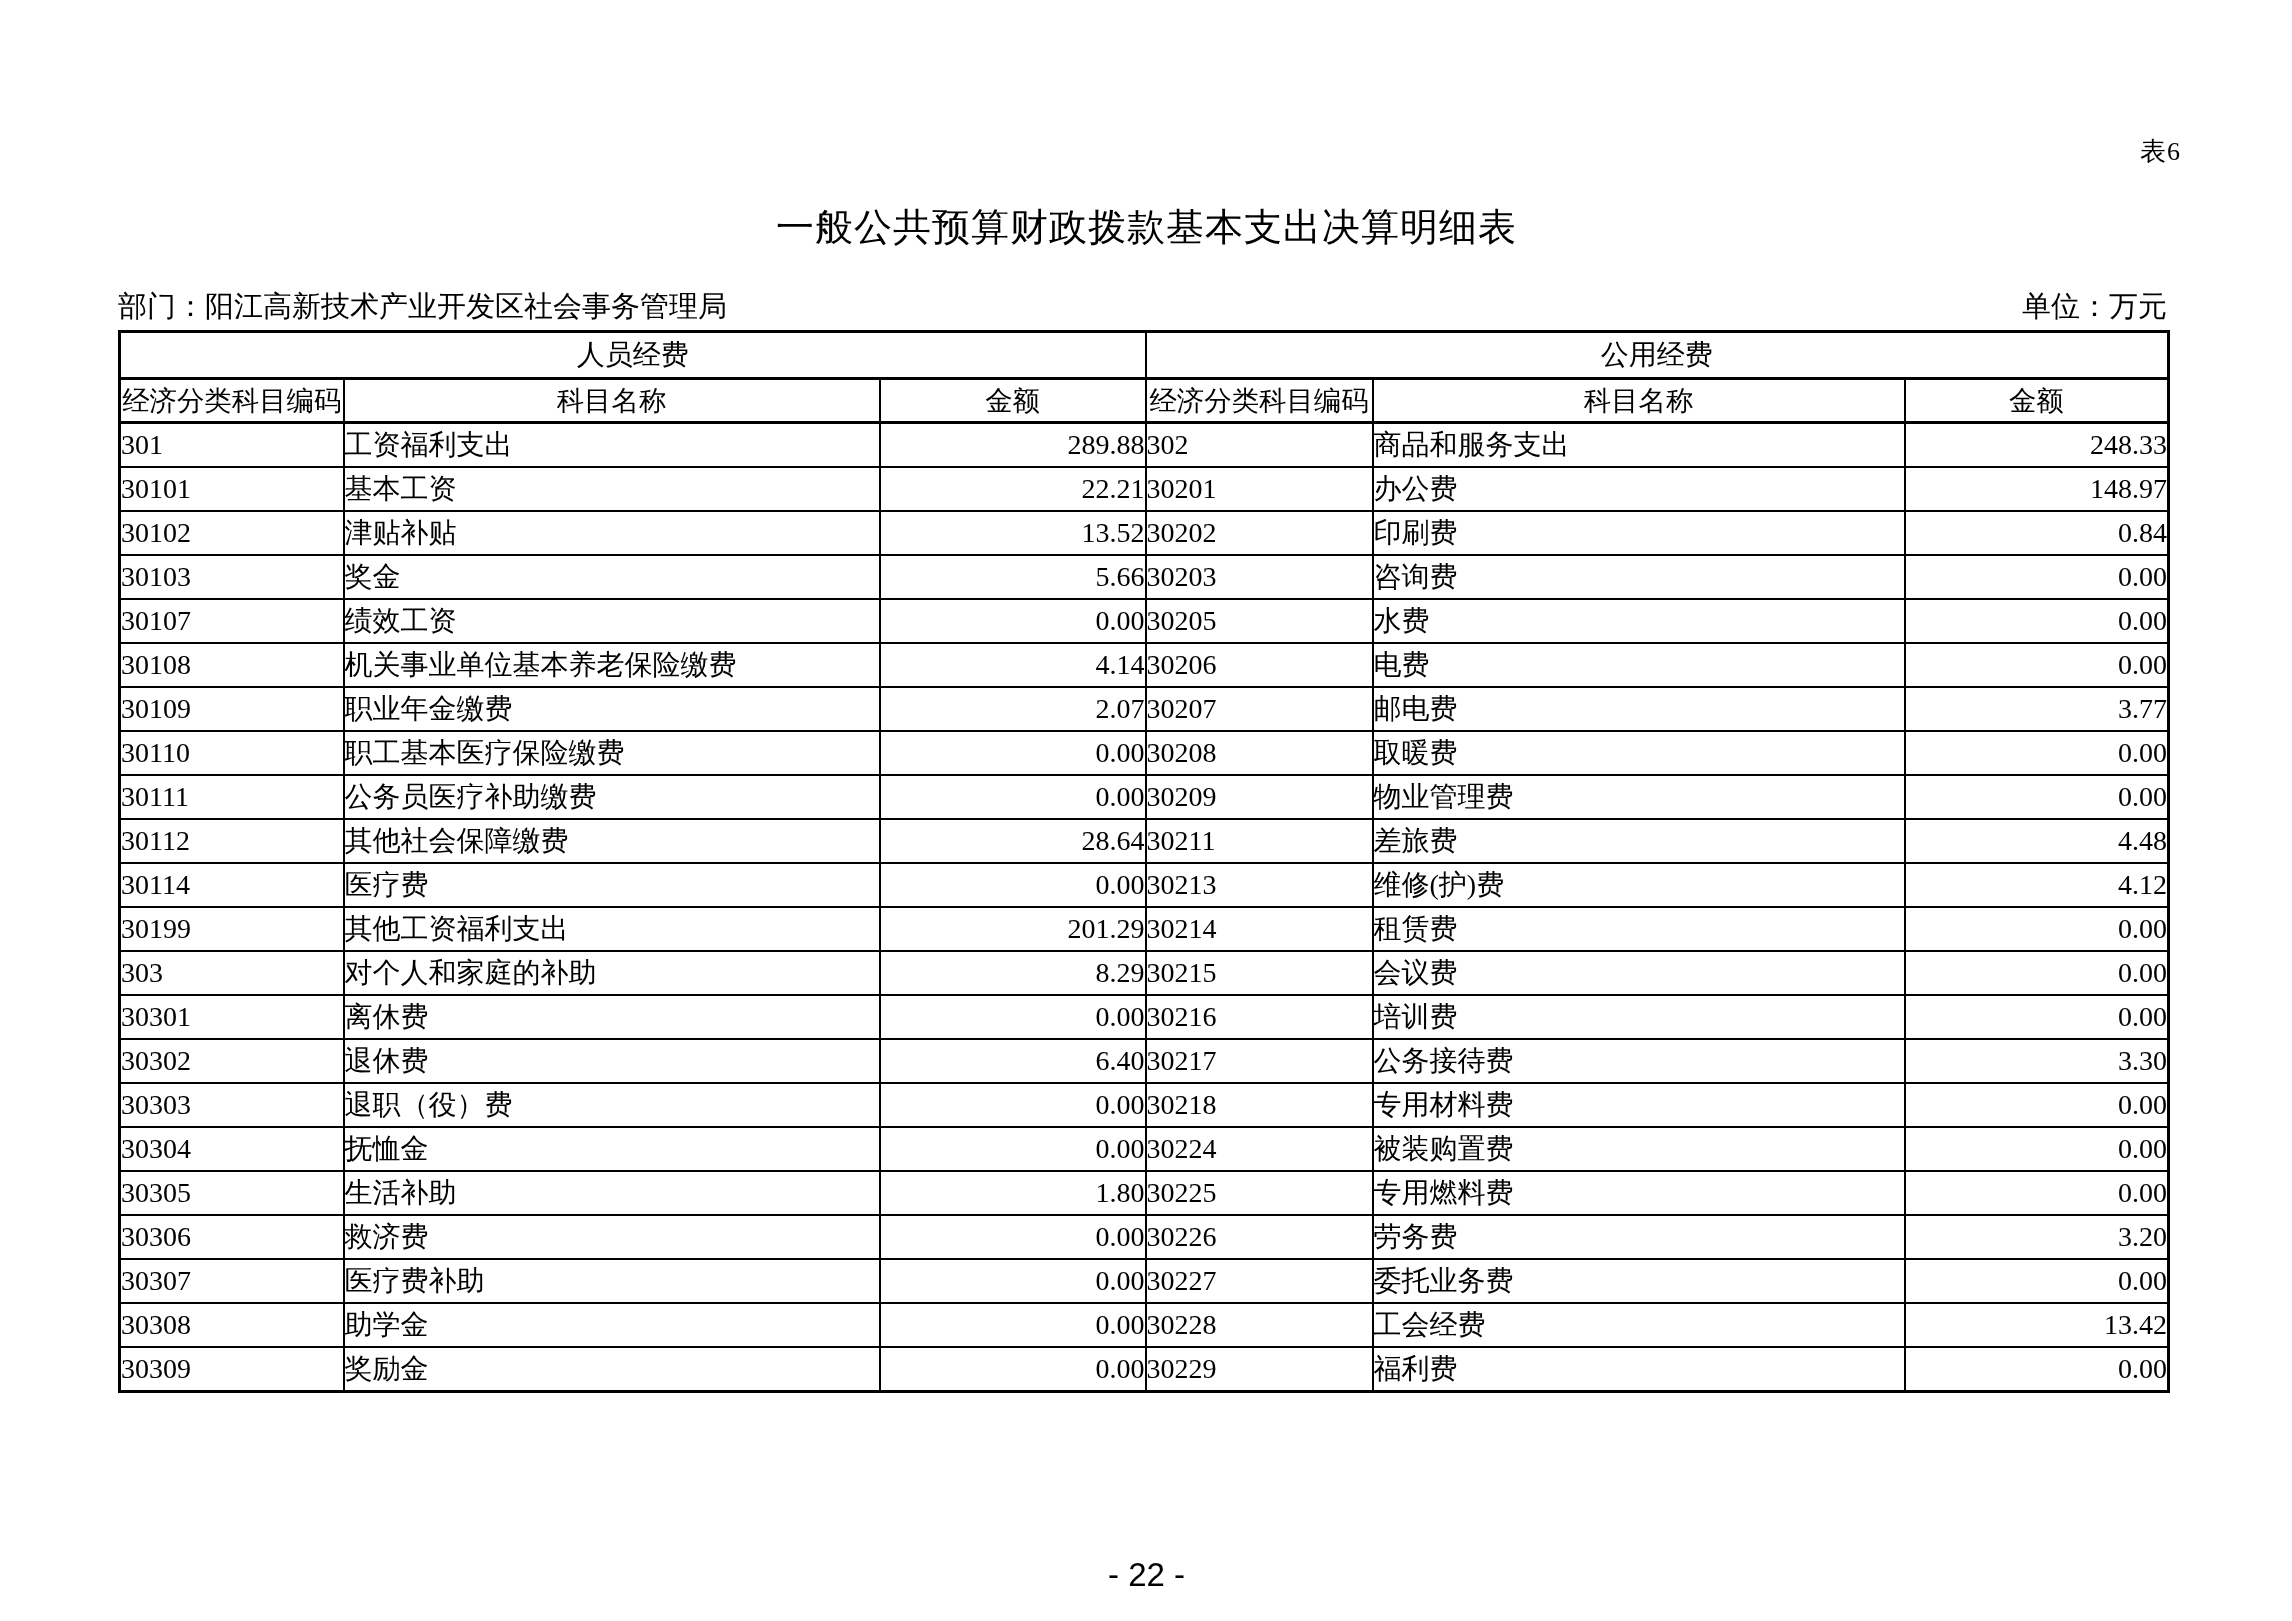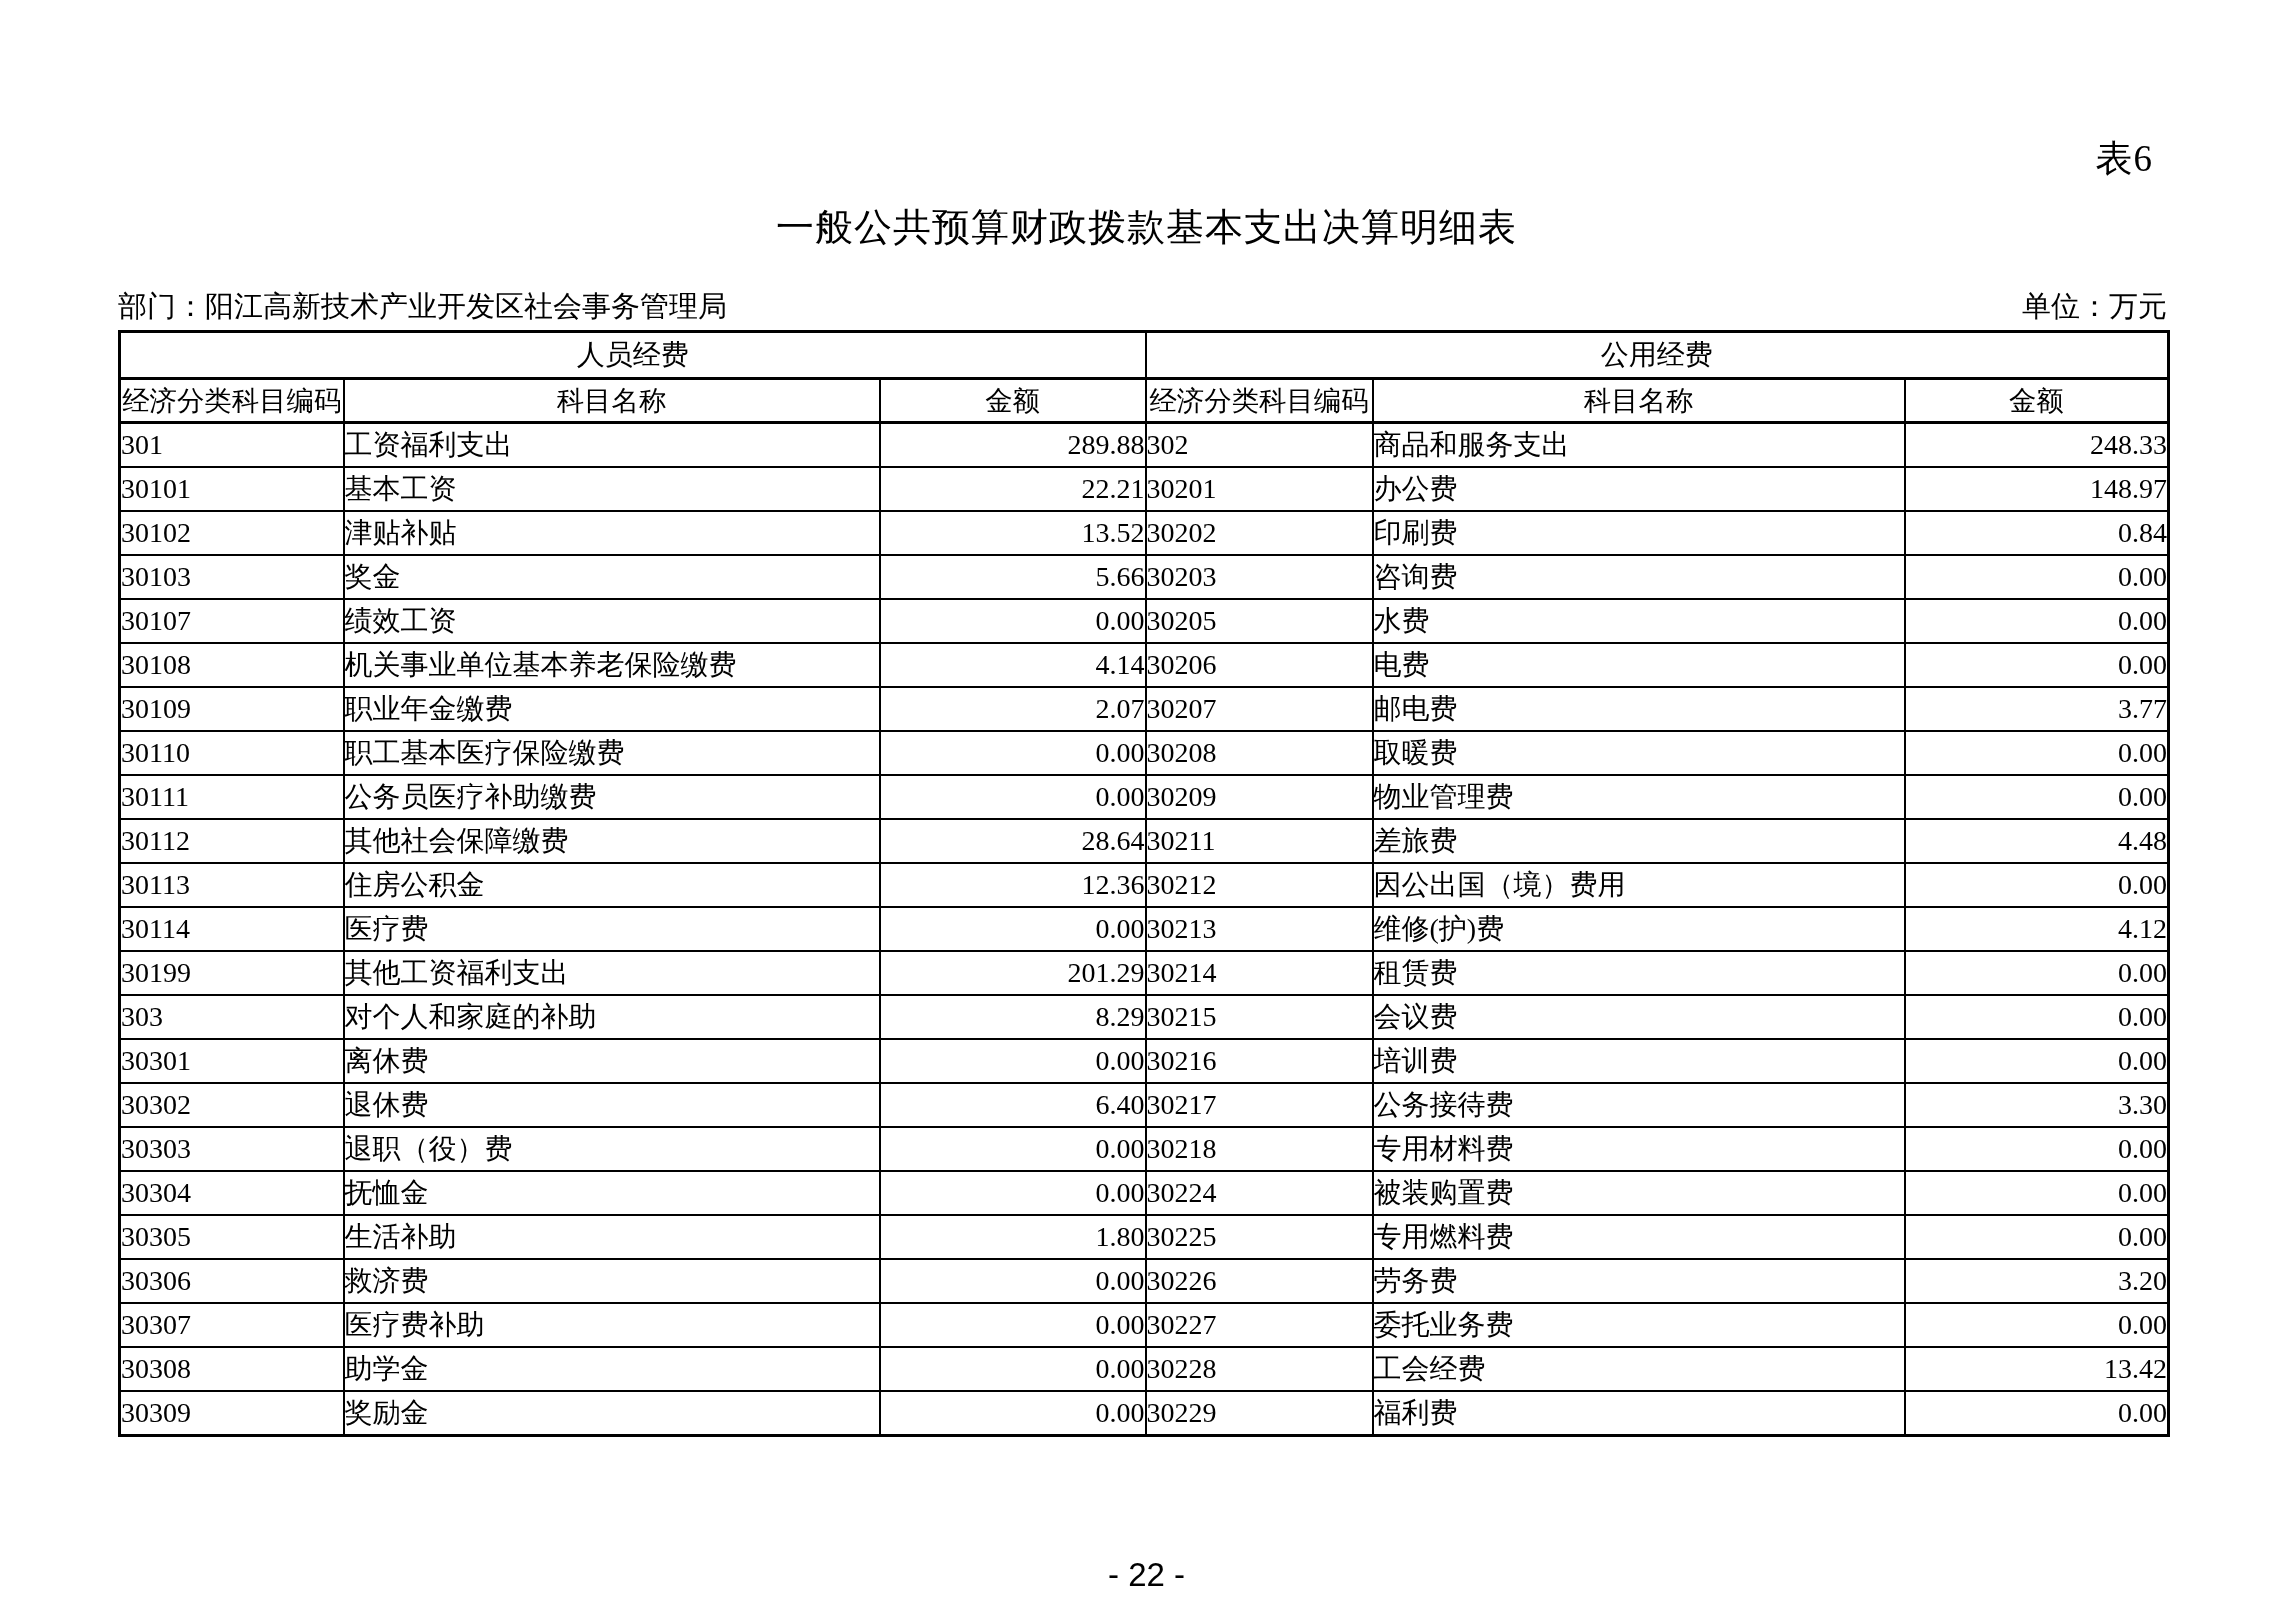--- a/index.html
+++ b/index.html
@@ -11,22 +11,22 @@
     position: relative;
     width: 2293px;
     height: 1621px;
     color: #000;
     font-family: "Liberation Serif", "DejaVu Serif", serif;
     overflow: hidden;
   }
   .sheet-label {
     position: absolute;
     top: 134px;
-    right: 140px;
-    font-size: 37px;
+    right: 112px;
+    font-size: 26px;
     letter-spacing: 1px;
   }
   .title {
     position: absolute;
     top: 202px;
     left: 0;
     width: 100%;
     text-align: center;
     font-size: 38px;
     font-weight: normal;
@@ -193,28 +193,20 @@
       </tr>
       <tr>
         <td class="code">30112</td>
         <td class="name">其他社会保障缴费</td>
         <td class="amount mid-divider">28.64</td>
         <td class="code">30211</td>
         <td class="name">差旅费</td>
         <td class="amount">4.48</td>
       </tr>
       <tr>
-        <td class="code">30113</td>
-        <td class="name">住房公积金</td>
-        <td class="amount mid-divider">12.36</td>
-        <td class="code">30212</td>
-        <td class="name">因公出国（境）费用</td>
-        <td class="amount">0.00</td>
-      </tr>
-      <tr>
         <td class="code">30114</td>
         <td class="name">医疗费</td>
         <td class="amount mid-divider">0.00</td>
         <td class="code">30213</td>
         <td class="name">维修(护)费</td>
         <td class="amount">4.12</td>
       </tr>
       <tr>
         <td class="code">30199</td>
         <td class="name">其他工资福利支出</td>

